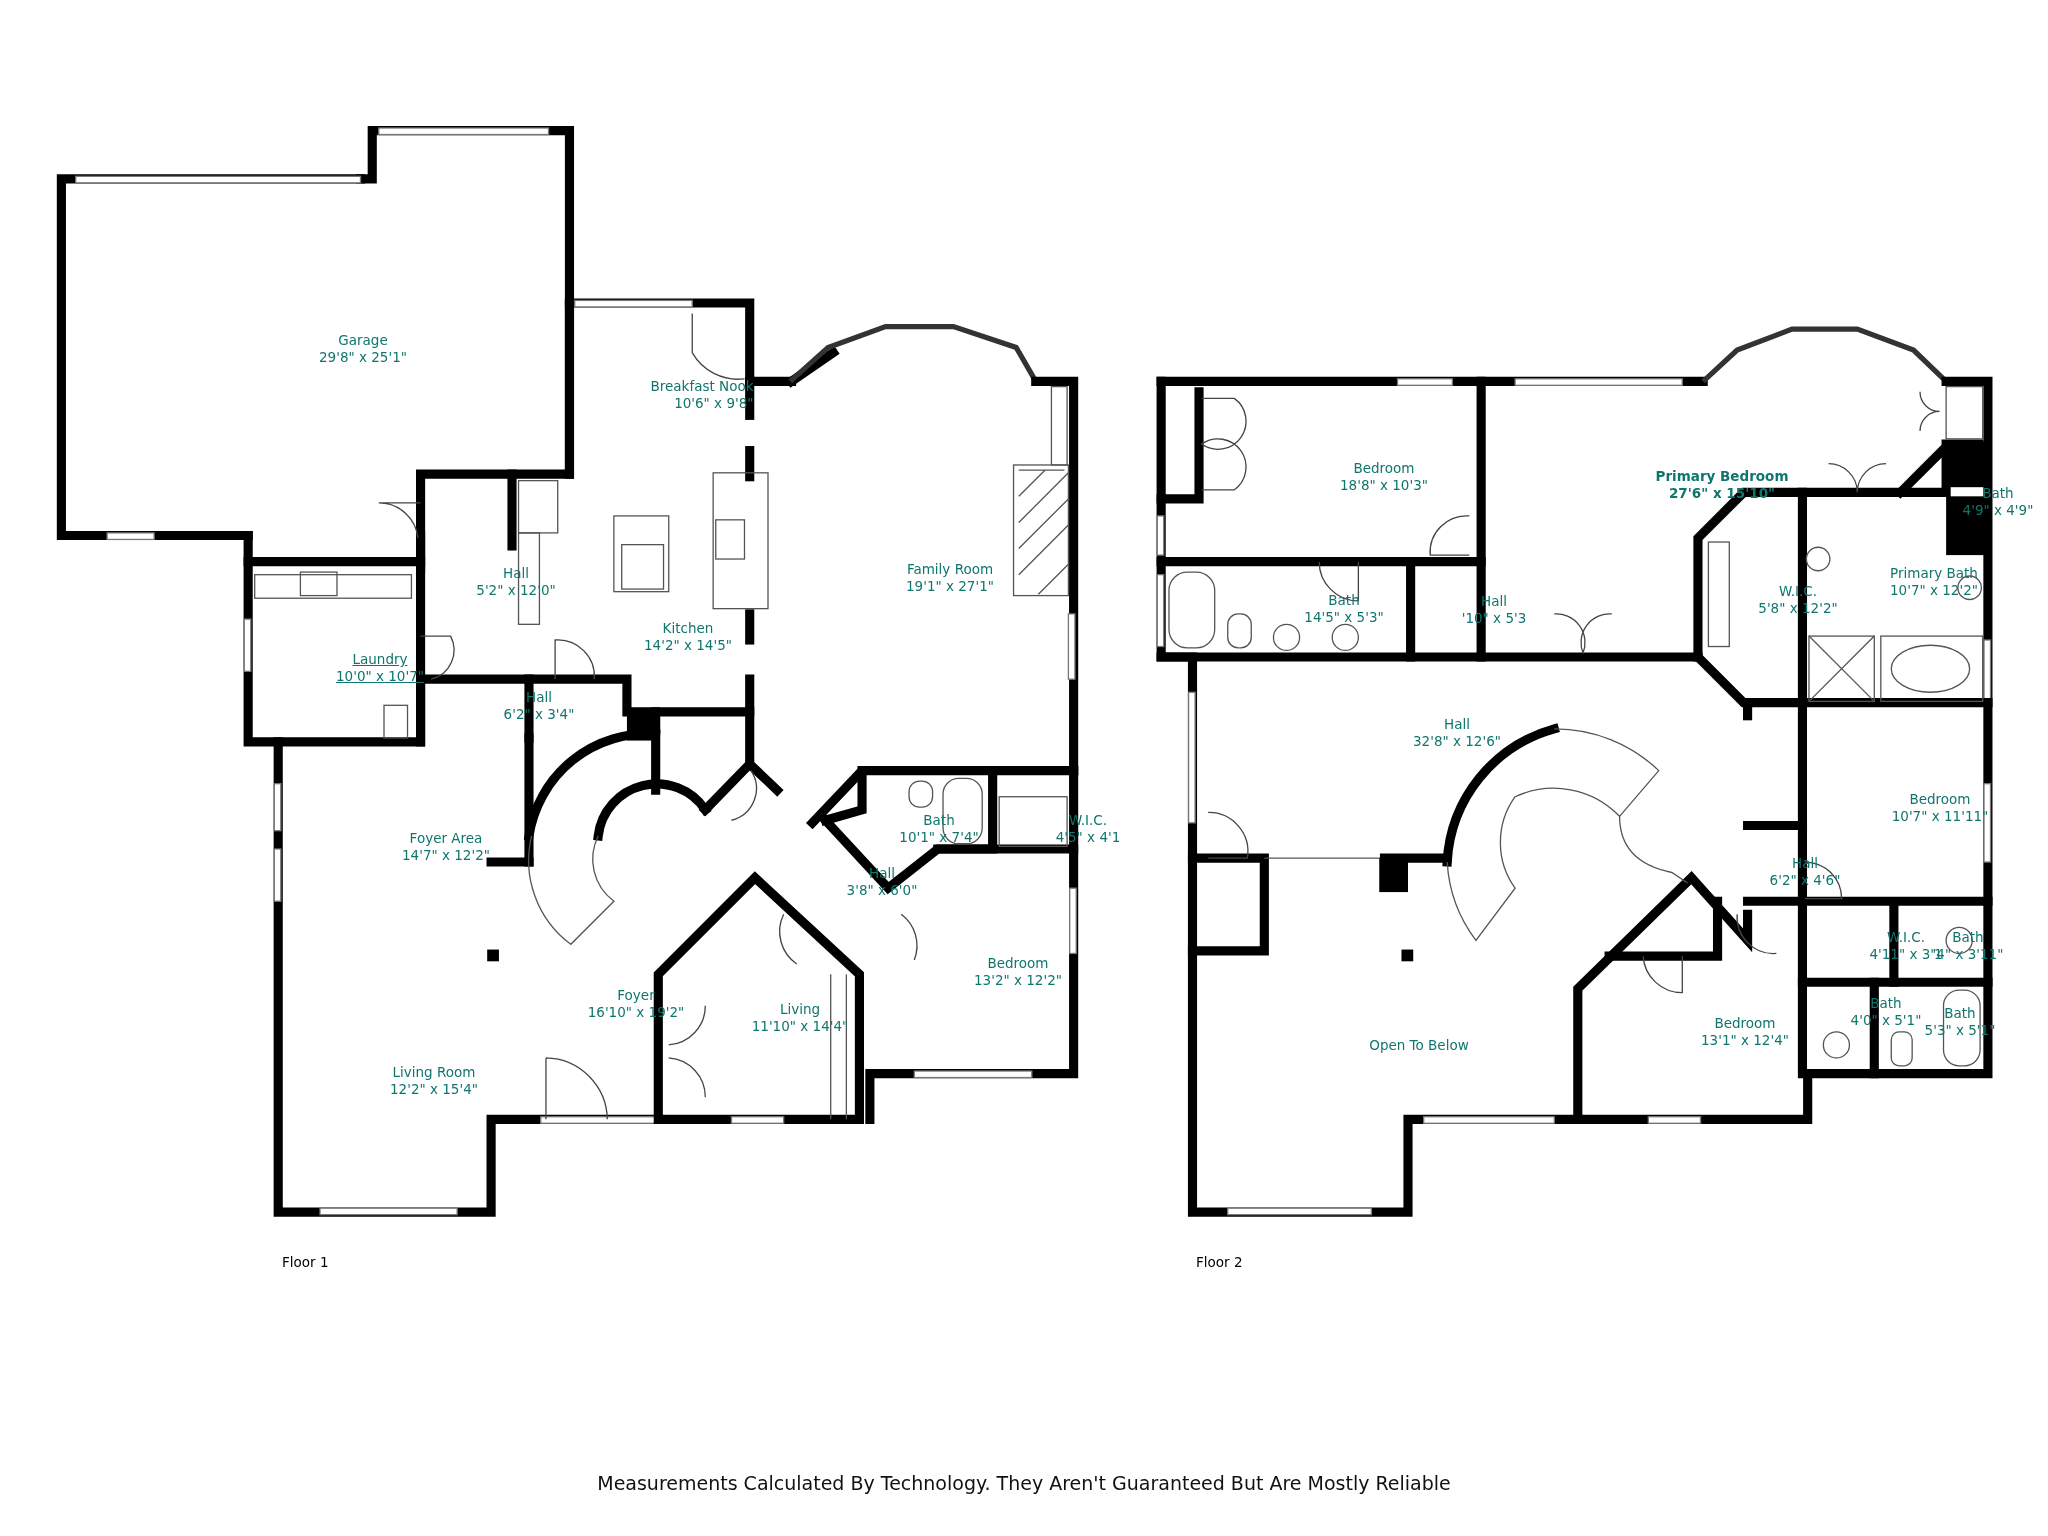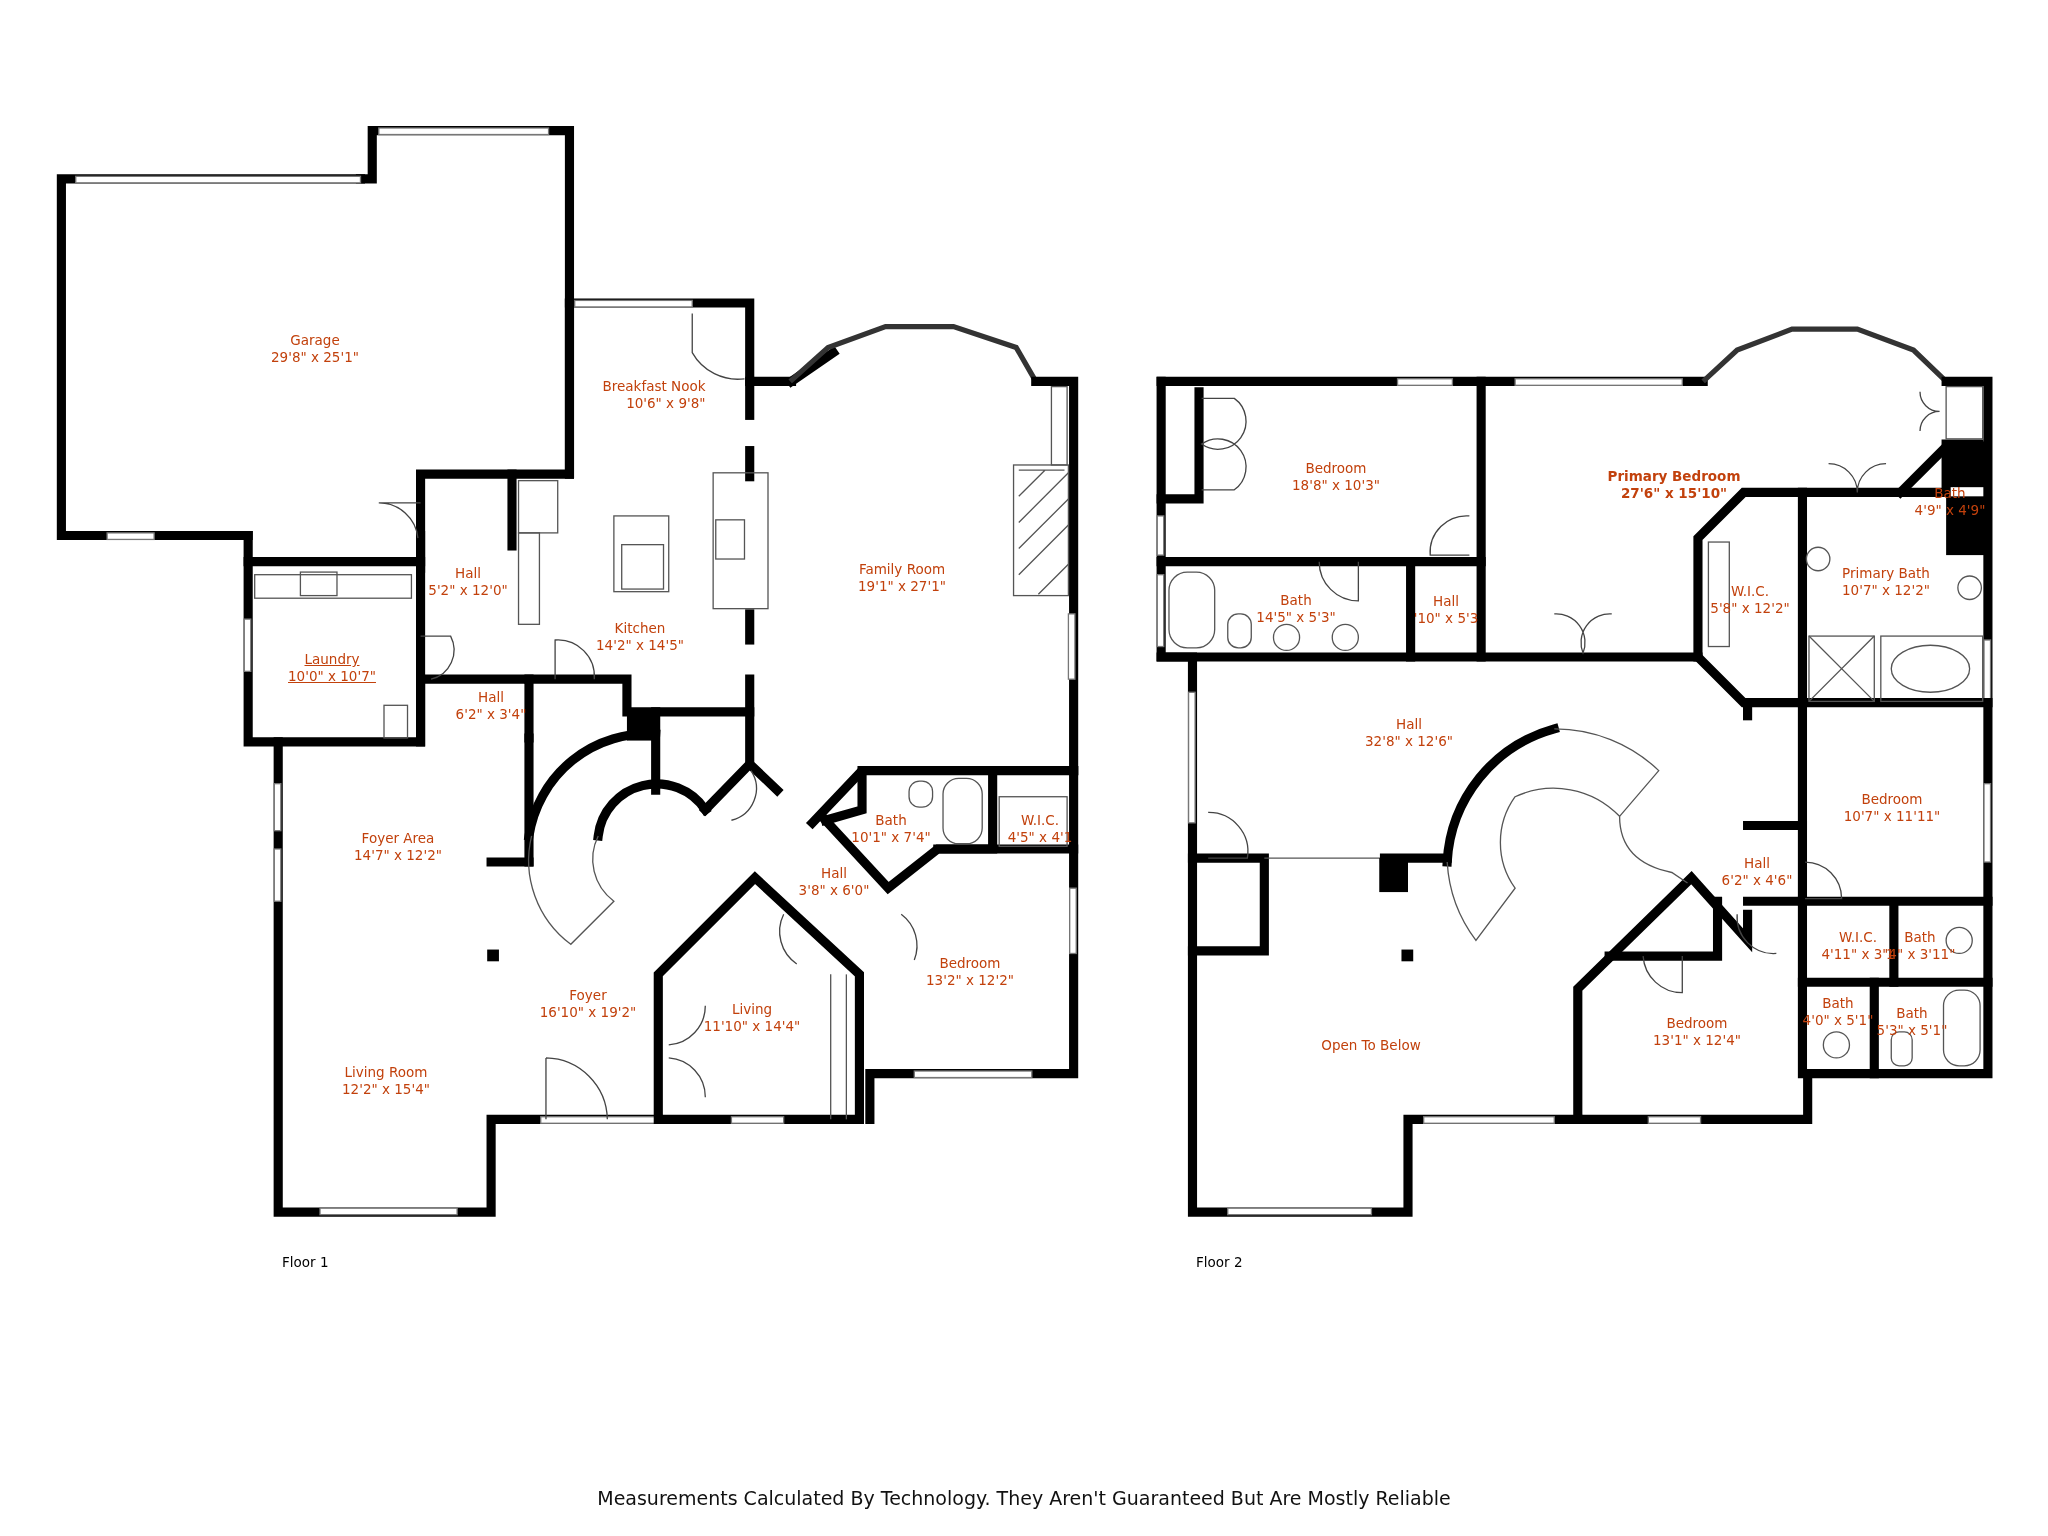--- a/index.html
+++ b/index.html
@@ -3,24 +3,24 @@
 <meta charset="utf-8">
 <style>
   html,body{margin:0;padding:0;background:#ffffff;}
   body{width:2048px;height:1536px;position:relative;overflow:hidden;font-family:"DejaVu Sans",sans-serif;color:#111;}
   #plan{position:absolute;left:0;top:0;width:2048px;height:1536px;}
   .wall{fill:none;stroke:#000;stroke-width:7;stroke-linejoin:miter;stroke-linecap:square;}
   .fix{fill:none;stroke:#555;stroke-width:1;}
   .win{fill:#fff;stroke:#777;stroke-width:1;}
   .door{fill:none;stroke:#444;stroke-width:1;}
   .blk{fill:#000;}
-  .room-label{position:absolute;transform:translate(-50%,-50%);text-align:center;font-size:13.5px;line-height:17px;white-space:nowrap;color:#c2410c;}
+  .room-label{position:absolute;transform:translate(-50%,-50%);text-align:center;font-size:13.5px;line-height:17px;white-space:nowrap;color:#0f766e;margin-left:48px;}
   .room-label span{display:block;}
   .floor-label{position:absolute;font-size:13.5px;color:#000000;}
-  .disclaimer{position:absolute;left:0;width:2048px;top:1472px;text-align:center;font-size:19px;color:#111;margin-top:15px;}
+  .disclaimer{position:absolute;left:0;width:2048px;top:1472px;text-align:center;font-size:19px;color:#111;}
 </style>
 </head>
 <body>
 
 <svg id="plan" viewBox="0 0 1568 1176" preserveAspectRatio="none" xmlns="http://www.w3.org/2000/svg">
 
   <g>
 
     <polyline class="wall" points="276,137 47,137 47,410 190,410"></polyline>
     <polyline class="wall" points="276,137 285,137 285,100 436,100 436,363 322,363 322,435"></polyline>

